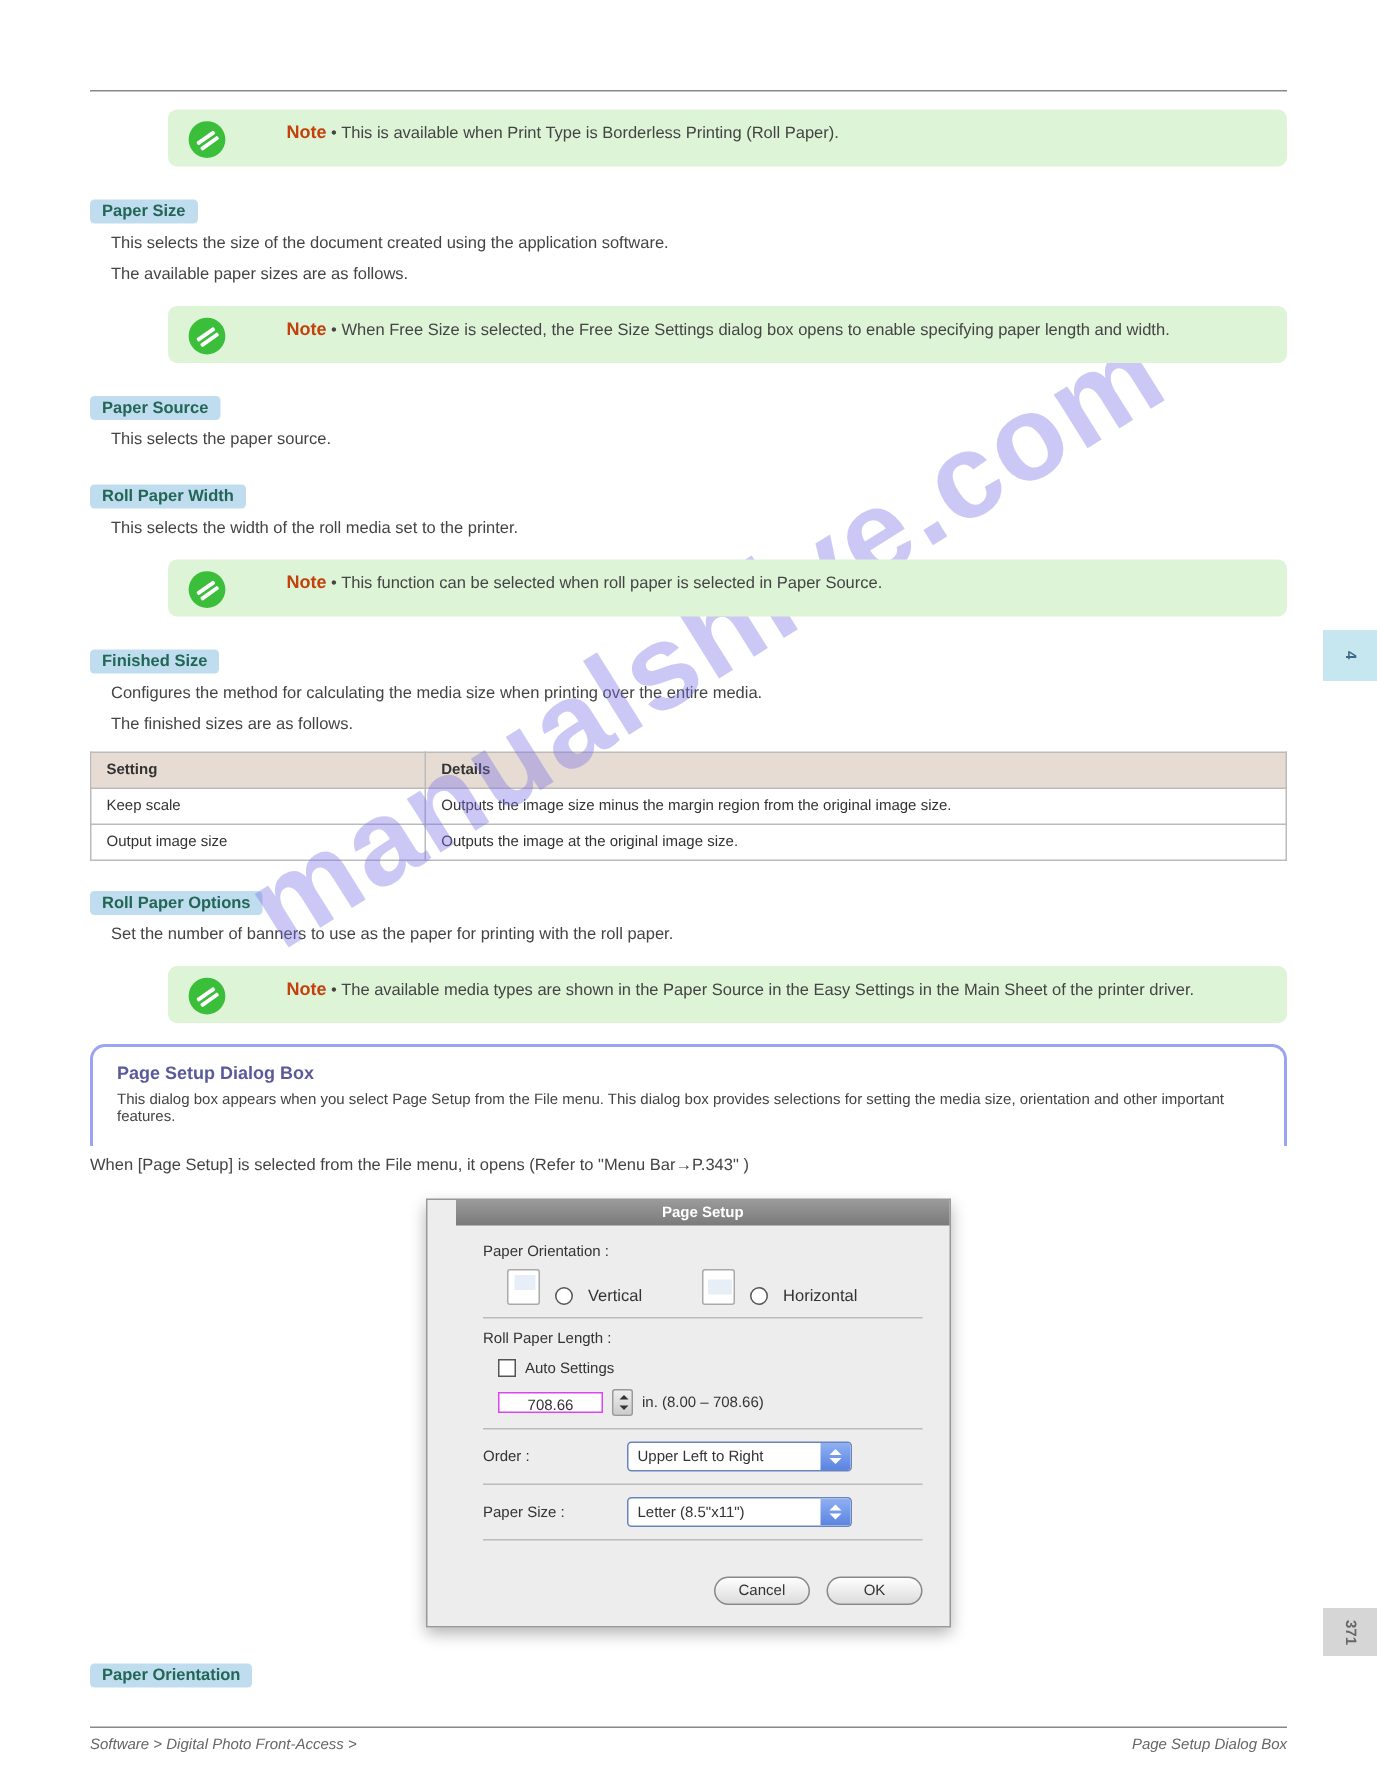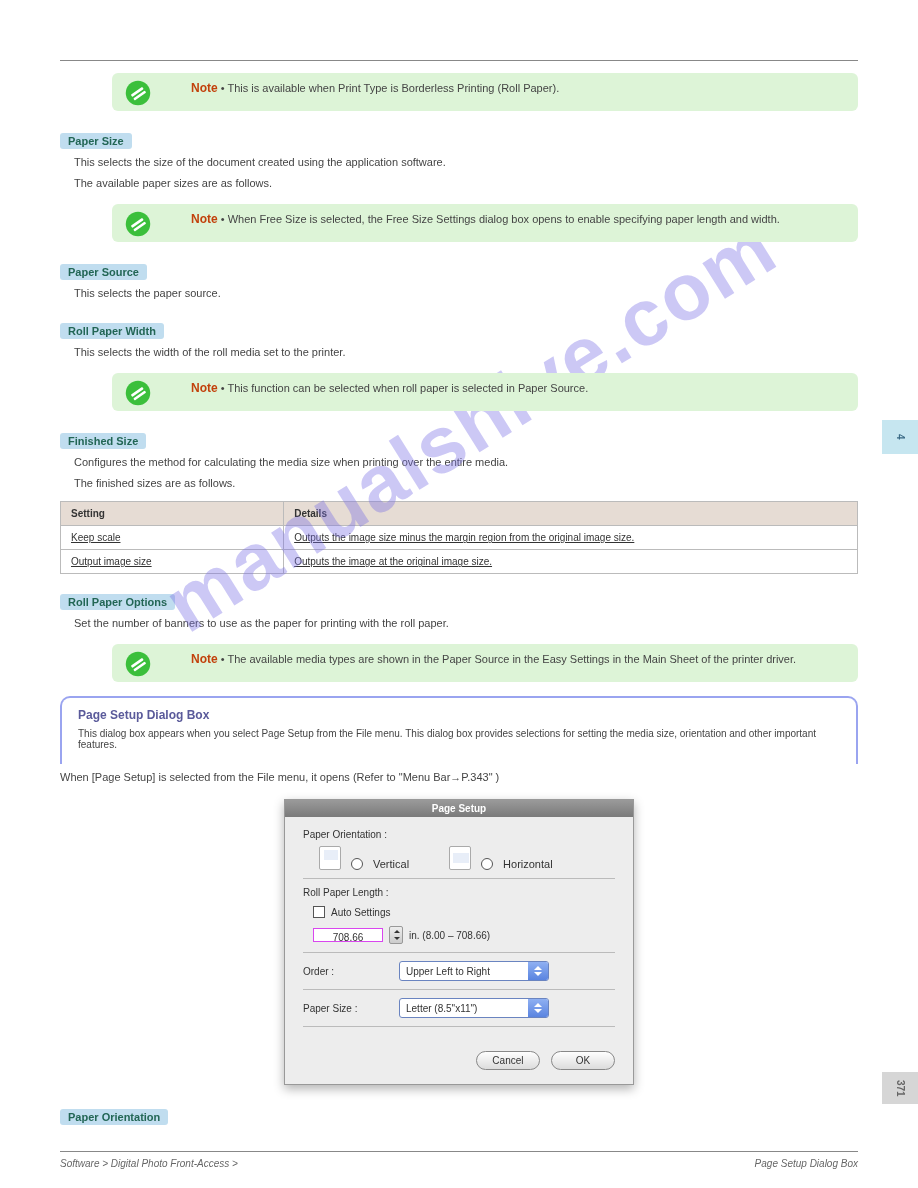--- a/index.html
+++ b/index.html
@@ -8,32 +8,32 @@
   .top-rule { border-top: 1px solid #888; margin-top: 60px; }
   .note-box { background: #ddf4d7; border-radius: 6px; padding: 8px 14px 8px 56px; margin: 12px 0 12px 52px; position: relative; min-height: 38px; }
   .note-icon { position: absolute; left: 12px; top: 6px; width: 28px; height: 28px; }
   .note-label { font-weight: bold; color: #c2410c; font-size: 12px; margin-left: 23px; }
   .note-text { color: #444; display: inline; }
   .heading-pill { display: inline-block; background: #c0ddef; border-radius: 3px; padding: 2px 8px; color: #265; font-weight: bold; font-size: 11px; margin-top: 10px; text-align: center; }
   .para { margin: 6px 0 0 14px; color: #444; line-height: 1.4; }
   .tbl { width: 100%; border-collapse: collapse; margin: 10px 0 10px 0; }
   .tbl th, .tbl td { border: 1px solid #bbb; padding: 6px 10px; font-size: 10px; text-align: left; }
   .tbl th { background: #e6dcd4; font-weight: bold; }
-  .tbl td { background: #fff; text-decoration: underline; }
+  .tbl td { background: #fff; }
   .tbl th:first-child, .tbl td:first-child { width: 28%; }
   .section-bar { margin-top: 14px; border: 2px solid #9aa4f0; border-radius: 10px 10px 0 0; border-bottom: none; background: #fff; padding: 10px 16px 14px; }
   .section-bar-title { color: #5a5a9a; font-weight: bold; font-size: 12px; }
   .section-bar-sub { color: #444; font-size: 10px; margin-top: 6px; }
   .dialog-wrap { text-align: center; margin: 14px 0; }
   .side-tab { position: absolute; right: 0; top: 360px; width: 36px; height: 34px; background: #c6e6f0; writing-mode: vertical-rl; text-align: center; font-weight: bold; color: #3a6a85; font-size: 10px; display:flex; align-items:center; justify-content:center; }
   .side-tab2 { position: absolute; right: 0; top: 1012px; width: 36px; height: 32px; background: #d6d6d6; color: #666; font-size: 10px; writing-mode: vertical-rl; display:flex; align-items:center; justify-content:center; font-weight:bold;}
   .bottom-rule { border-top: 1px solid #888; margin-top: 26px; }
   .footer { margin-top: 6px; font-style: italic; color: #666; font-size: 10px; display:flex; justify-content:space-between; }
   
-  .dlg { display:inline-block; width: 350px; background: #ededed; border: 1px solid #999; box-shadow: 0 4px 10px rgba(0,0,0,0.3); text-align:left; }
+  .dlg { display:inline-block; width: 350px; background: #ededed; border: 1px solid #999; box-shadow: 0 4px 10px rgba(0,0,0,0.3); text-align:left;padding-left:19px; }
   .dlg-title { background: linear-gradient(#9a9a9a,#7a7a7a); color:#fff; font-size:10px; text-align:center; padding:3px 0; font-weight:bold; }
   .dlg-body { padding: 12px 18px 6px; }
   .dlg-row { margin: 8px 0; font-size:10px; display:flex; align-items:center; gap:6px; }
   .dlg-row-label { width: 90px; color:#333; }
   .dlg-sep { border-top:1px solid #bbb; margin:8px 0; }
   .radio { width:12px; height:12px; border:1px solid #555; border-radius:50%; display:inline-block; background:#fff; }
   .mini-icon { width:22px; height:24px; border:1px solid #aaa; background:#fff; border-radius:2px; display:inline-block; position:relative; }
   .mini-icon.vert::after{content:"";position:absolute;left:4px;top:3px;width:14px;height:10px;background:#e8eef8;}
   .mini-icon.horiz::after{content:"";position:absolute;left:3px;top:6px;width:16px;height:10px;background:#e8eef8;}
   .chk { width:12px; height:12px; border:1px solid #555; background:#fff; display:inline-block; }

